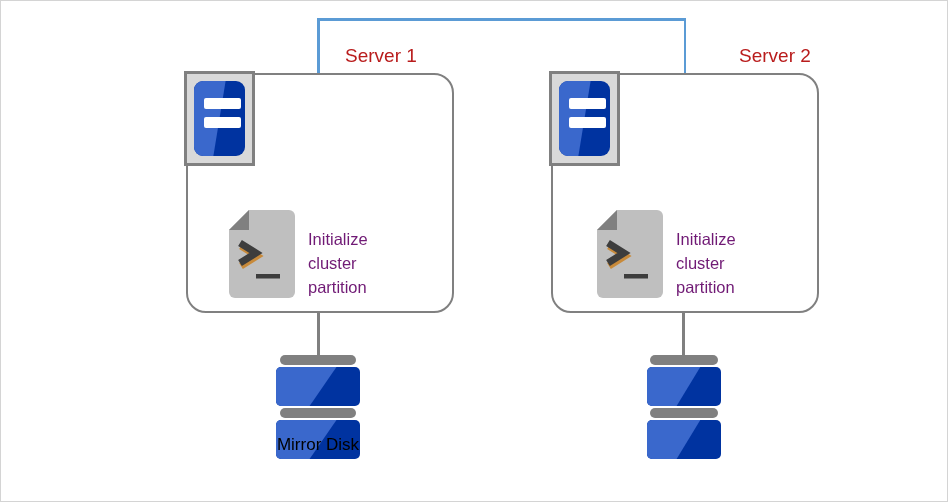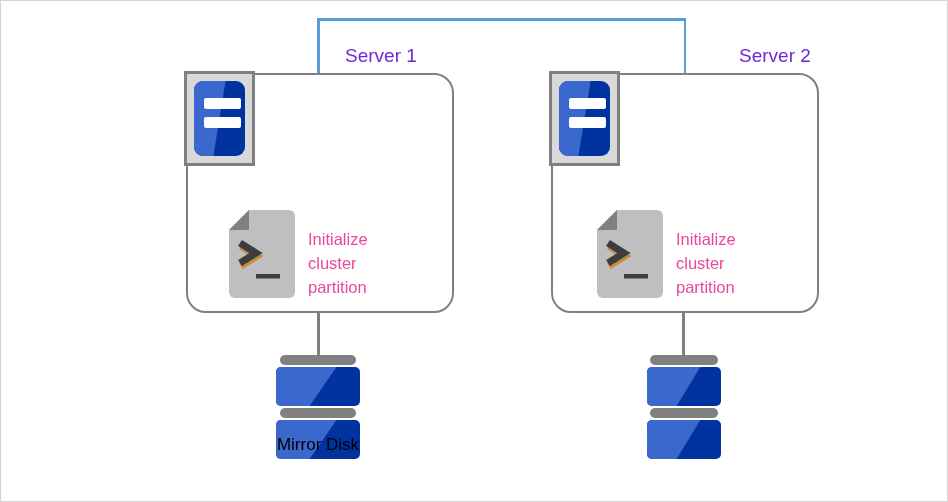--- a/index.html
+++ b/index.html
@@ -23,21 +23,21 @@
   .link-seg {
     position: absolute;
     background: #5b9bd5;
   }
 
   
   .server-label {
     position: absolute;
     font-size: 19px;
     line-height: 22px;
-    color: #6d28d9;
+    color: #b91c1c;
     white-space: nowrap;
   }
 
   
   .server-box {
     position: absolute;
     border: 2.5px solid #808080;
     border-radius: 20px;
     background: #ffffff;
     box-sizing: border-box;
@@ -79,21 +79,21 @@
   .doc-icon {
     position: absolute;
   }
   .doc-icon svg { display: block; }
 
   
   .step-text {
     position: absolute;
     font-size: 16.5px;
     line-height: 24px;
-    color: #ec4899;
+    color: #701a75;
     white-space: pre-line;
   }
 
   
   .connector {
     position: absolute;
     background: #808080;
   }
 
   

